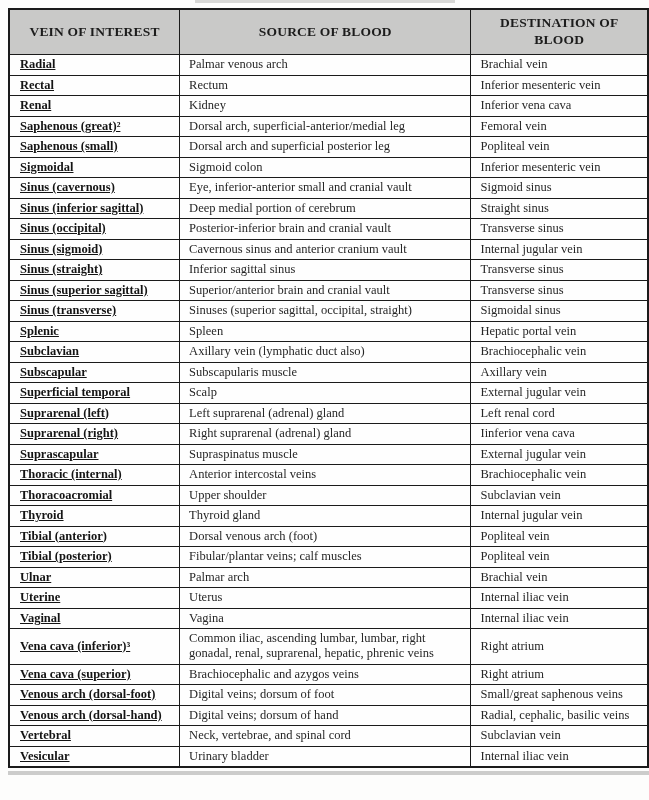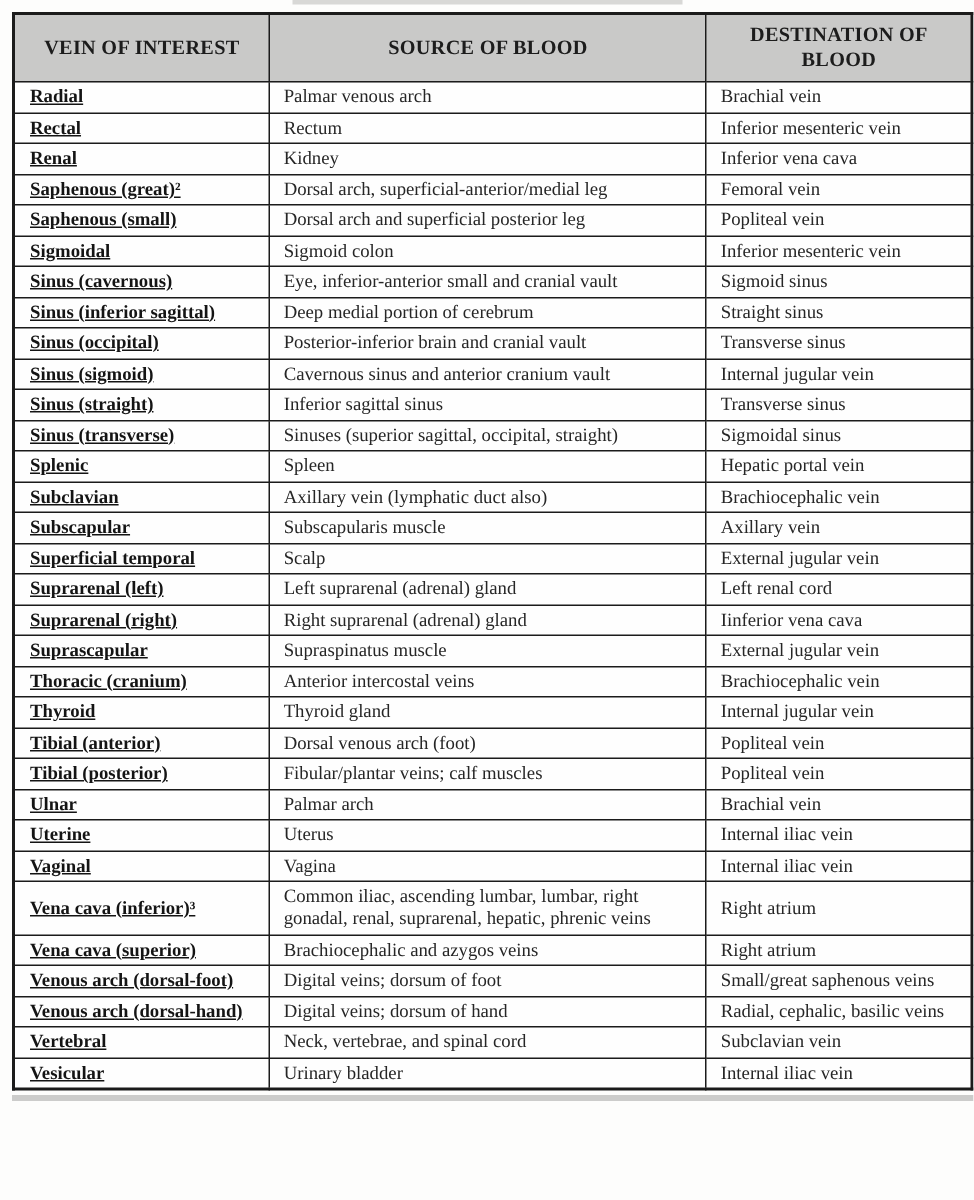--- a/index.html
+++ b/index.html
@@ -146,20 +146,25 @@
             <td class="vein">Sinus (sigmoid)</td>
             <td>Cavernous sinus and anterior cranium vault</td>
             <td>Internal jugular vein</td>
           </tr>
           <tr>
             <td class="vein">Sinus (straight)</td>
             <td>Inferior sagittal sinus</td>
             <td>Transverse sinus</td>
           </tr>
           <tr>
+            <td class="vein">Sinus (superior sagittal)</td>
+            <td>Superior/anterior brain and cranial vault</td>
+            <td>Transverse sinus</td>
+          </tr>
+          <tr>
             <td class="vein">Sinus (transverse)</td>
             <td>Sinuses (superior sagittal, occipital, straight)</td>
             <td>Sigmoidal sinus</td>
           </tr>
           <tr>
             <td class="vein">Splenic</td>
             <td>Spleen</td>
             <td>Hepatic portal vein</td>
           </tr>
           <tr>
@@ -186,23 +191,28 @@
             <td class="vein">Suprarenal (right)</td>
             <td>Right suprarenal (adrenal) gland</td>
             <td>Iinferior vena cava</td>
           </tr>
           <tr>
             <td class="vein">Suprascapular</td>
             <td>Supraspinatus muscle</td>
             <td>External jugular vein</td>
           </tr>
           <tr>
-            <td class="vein">Thoracic (cranium)</td>
+            <td class="vein">Thoracic (internal)</td>
             <td>Anterior intercostal veins</td>
             <td>Brachiocephalic vein</td>
+          </tr>
+          <tr>
+            <td class="vein">Thoracoacromial</td>
+            <td>Upper shoulder</td>
+            <td>Subclavian vein</td>
           </tr>
           <tr>
             <td class="vein">Thyroid</td>
             <td>Thyroid gland</td>
             <td>Internal jugular vein</td>
           </tr>
           <tr>
             <td class="vein">Tibial (anterior)</td>
             <td>Dorsal venous arch (foot)</td>
             <td>Popliteal vein</td>

